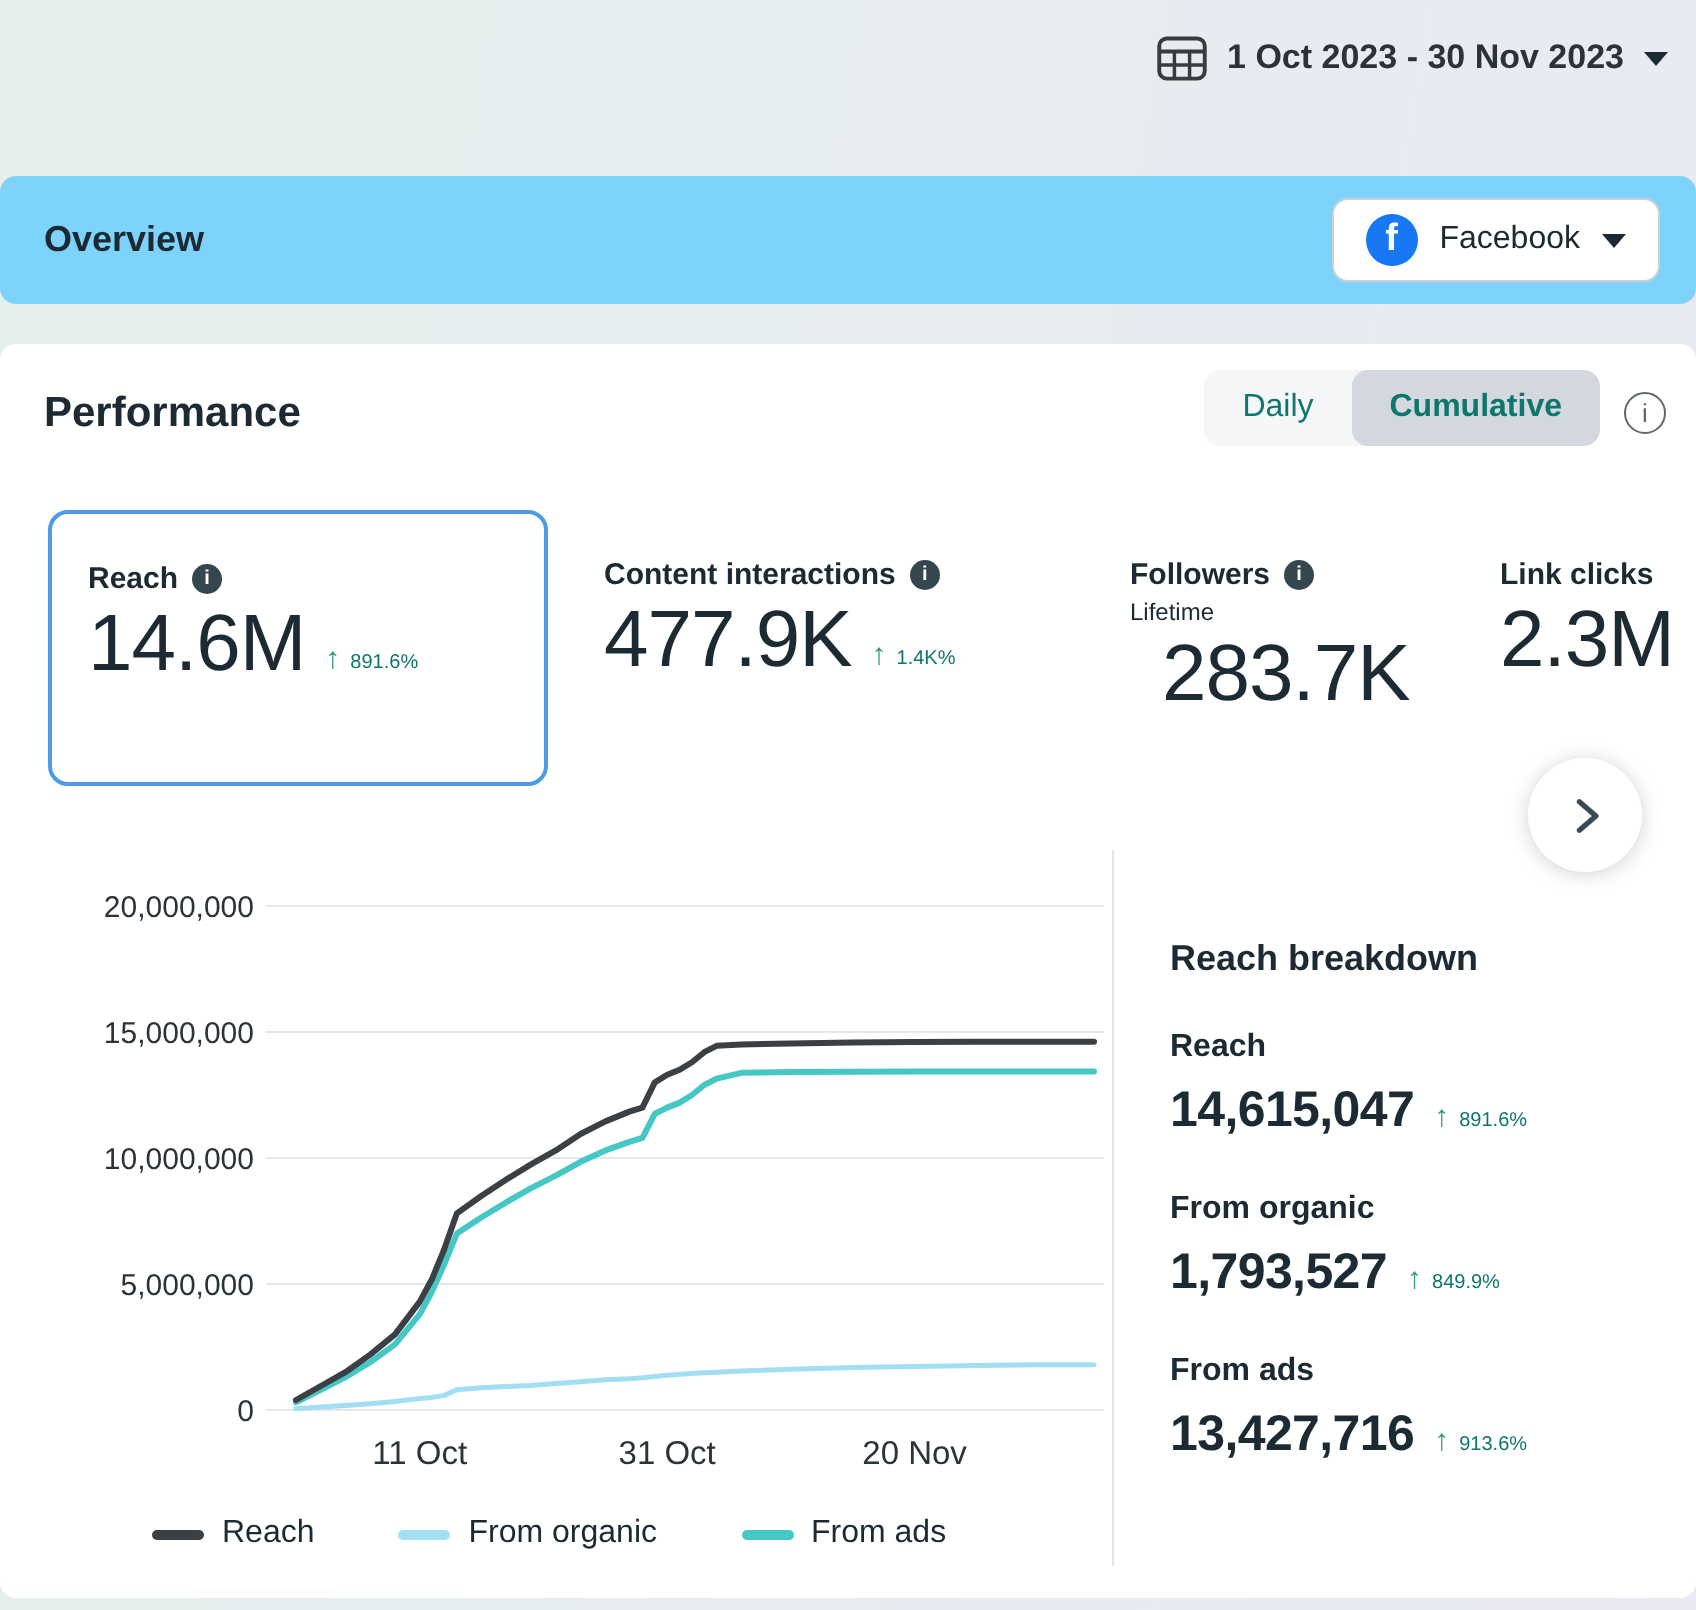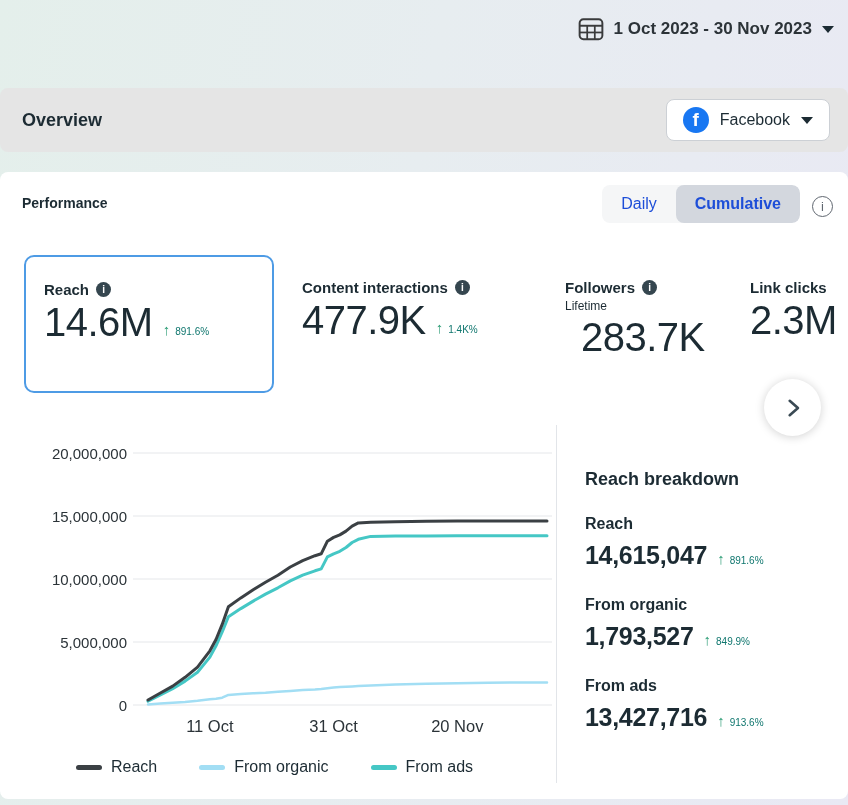--- a/index.html
+++ b/index.html
@@ -11,33 +11,33 @@
     position:relative;
   }
   .abs { position:absolute; }
 
   
   .date-picker { top:16px; right:14px; display:flex; align-items:center; gap:10px; cursor:pointer;padding-left:43px; }
   .date-picker .label { font-size:17px; font-weight:700; color:#2c3338; }
   .caret-down { width:0; height:0; border-left:6px solid transparent; border-right:6px solid transparent; border-top:7px solid #1c2b33; }
 
   
-  .overview-bar { top:88px; left:0; width:848px; height:64px; background:#e5e5e5; border-radius:8px; }
+  .overview-bar { top:88px; left:0; width:848px; height:64px; background:#7dd3fc; border-radius:8px; }
   .overview-title { position:absolute; left:22px; top:50%; transform:translateY(-50%); font-size:18px; font-weight:700; }
   .fb-button { position:absolute; right:18px; top:11px; height:42px; display:flex; align-items:center; gap:11px;
     padding:0 16px; border:1px solid #ccd0d5; border-radius:8px; background:#fff; cursor:pointer; }
   .fb-logo { width:26px; height:26px; border-radius:50%; background:#1877f2; color:#fff; font-weight:700;
     font-size:19px; display:flex; align-items:center; justify-content:center; line-height:1; padding-bottom:2px; }
   .fb-button .label { font-size:16px; }
 
   
   .perf-card { top:172px; left:0; width:848px; height:627px; background:#fff; border-radius:8px; }
-  .perf-title { position:absolute; left:22px; top:23px; font-size:14px; font-weight:700; }
+  .perf-title { position:absolute; left:22px; top:23px; font-size:21px; font-weight:700; }
   .toggle { position:absolute; right:48px; top:13px; height:38px; display:flex; background:#f5f6f7; border-radius:8px; overflow:hidden; }
-  .toggle .seg { font-size:16px; line-height:38px; padding:0 19px; cursor:pointer; color:#1d4ed8; }
+  .toggle .seg { font-size:16px; line-height:38px; padding:0 19px; cursor:pointer; color:#0f766e; }
   .toggle .seg.selected { background:#d3d7de; border-radius:8px; font-weight:700; }
   .info-outline { position:absolute; right:15px; top:24px; width:21px; height:21px; border:1.5px solid #606770;
     border-radius:50%; color:#606770; font-size:13px; display:flex; align-items:center; justify-content:center; cursor:pointer; }
 
   
   .cards-row { position:absolute; left:0; top:83px; width:848px; height:140px; }
   .metric-card { position:absolute; cursor:pointer; }
   .metric-card.selected { left:24px; top:0; width:250px; height:138px; border:2px solid #4e9be5; border-radius:10px; padding:24px 18px 0; }
   .metric-card .title-row { display:flex; align-items:center; gap:7px; }
   .metric-card .title { font-size:15px; font-weight:700; }

